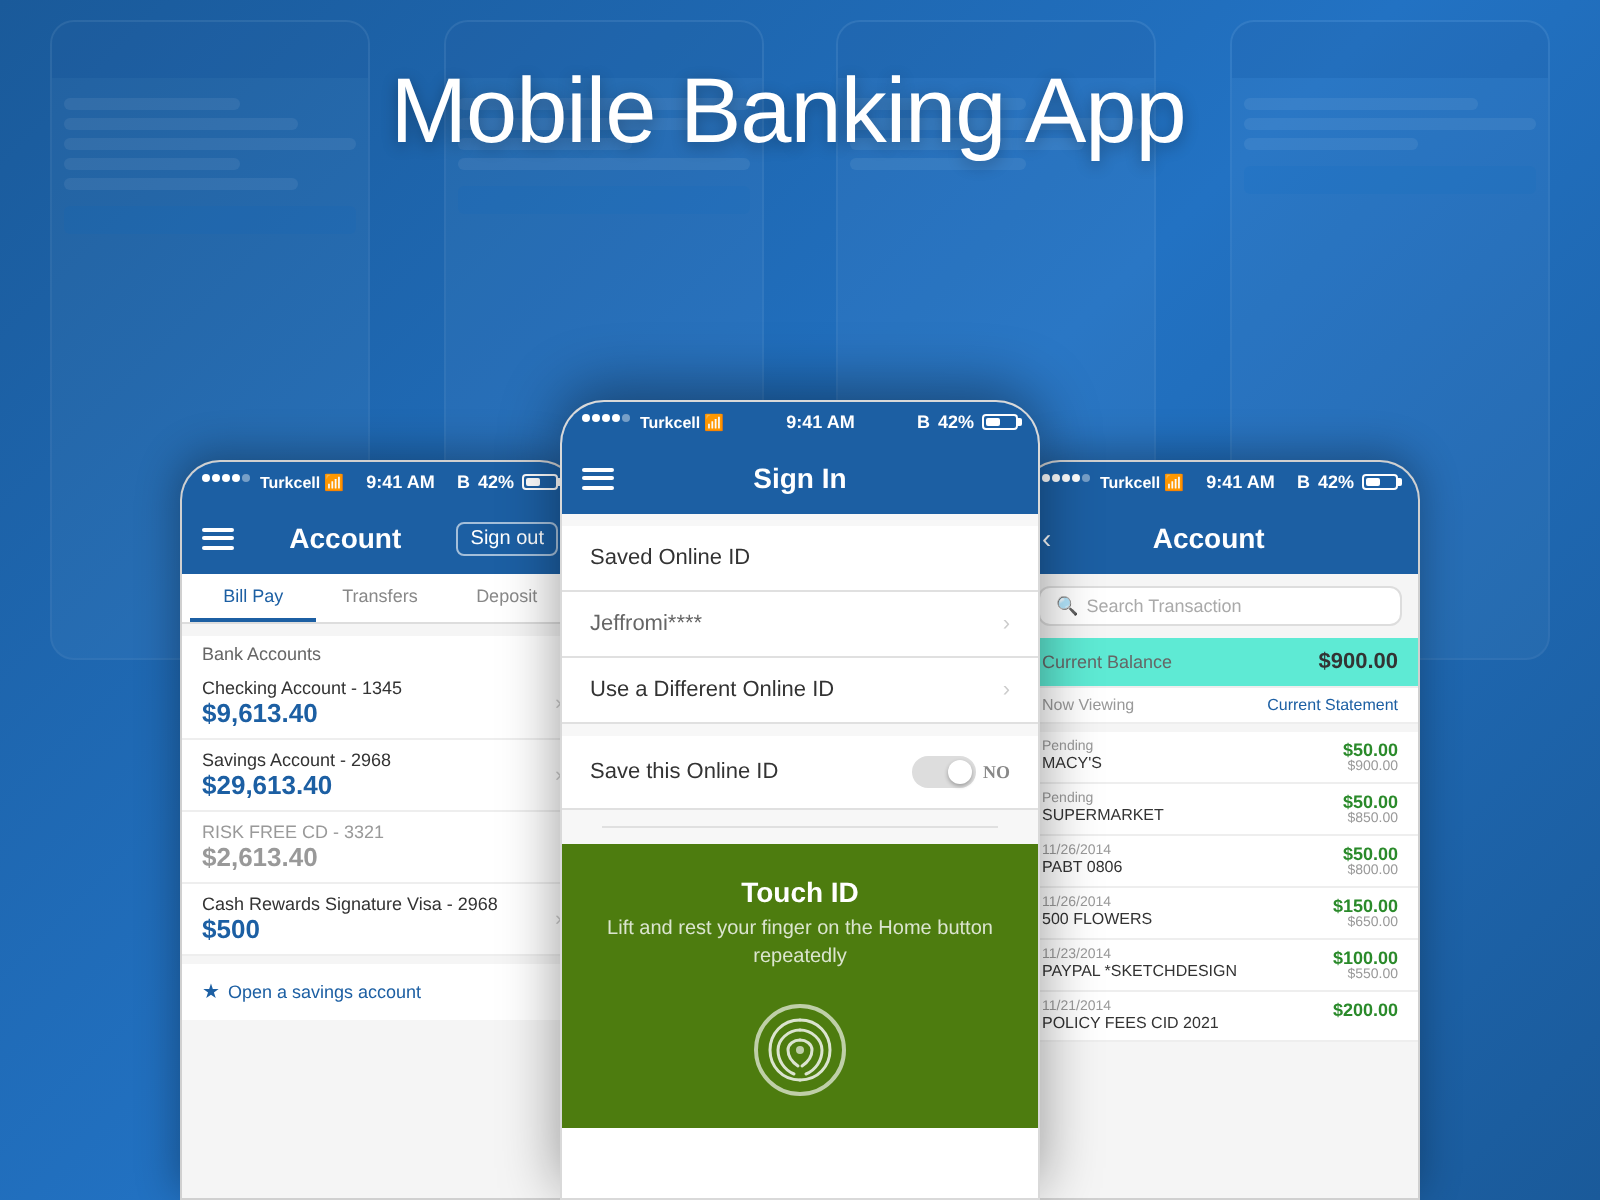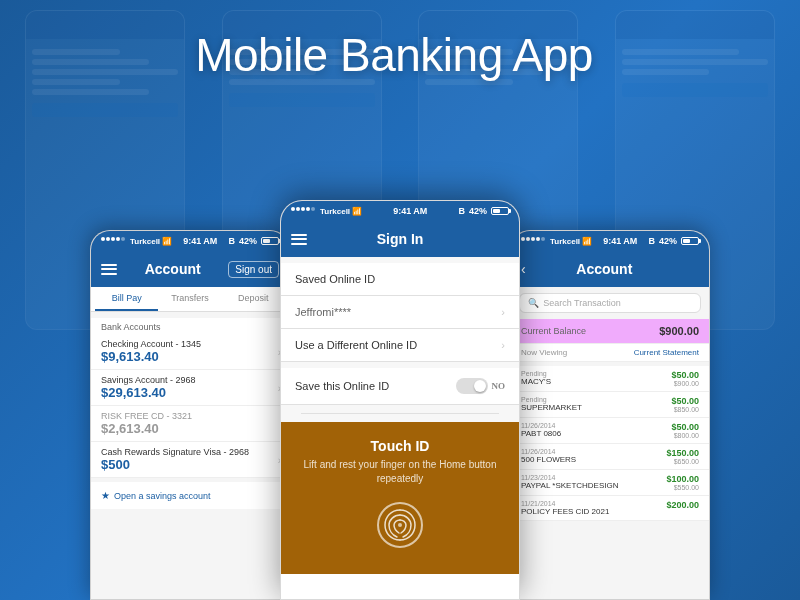--- a/index.html
+++ b/index.html
@@ -364,23 +364,23 @@
       font-weight: 600;
     }
 
     .separator-line {
       height: 1px;
       background: #e0e0e0;
       margin: 8px 20px;
     }
 
     .touchid-section {
-      background: #a16207;
+      background: #4d7c0f;
       text-align: center;
-      padding: 16px 14px 20px;
+      padding: 16px 14px 9px;
     }
 
     .touchid-title {
       font-size: 14px;
       font-weight: 600;
       color: white;
       margin-bottom: 4px;
     }
 
     .touchid-subtitle {
@@ -418,21 +418,21 @@
     }
 
     .search-icon-sm { color: #999; font-size: 9px; }
 
     .search-placeholder {
       font-size: 9px;
       color: #aaa;
     }
 
     .balance-row {
-      background: #f0abfc;
+      background: #5eead4;
       padding: 6px 10px;
       display: flex;
       justify-content: space-between;
       align-items: center;
       border-bottom: 1px solid #eee;
     }
 
     .balance-label {
       font-size: 9px;
       color: #666;

